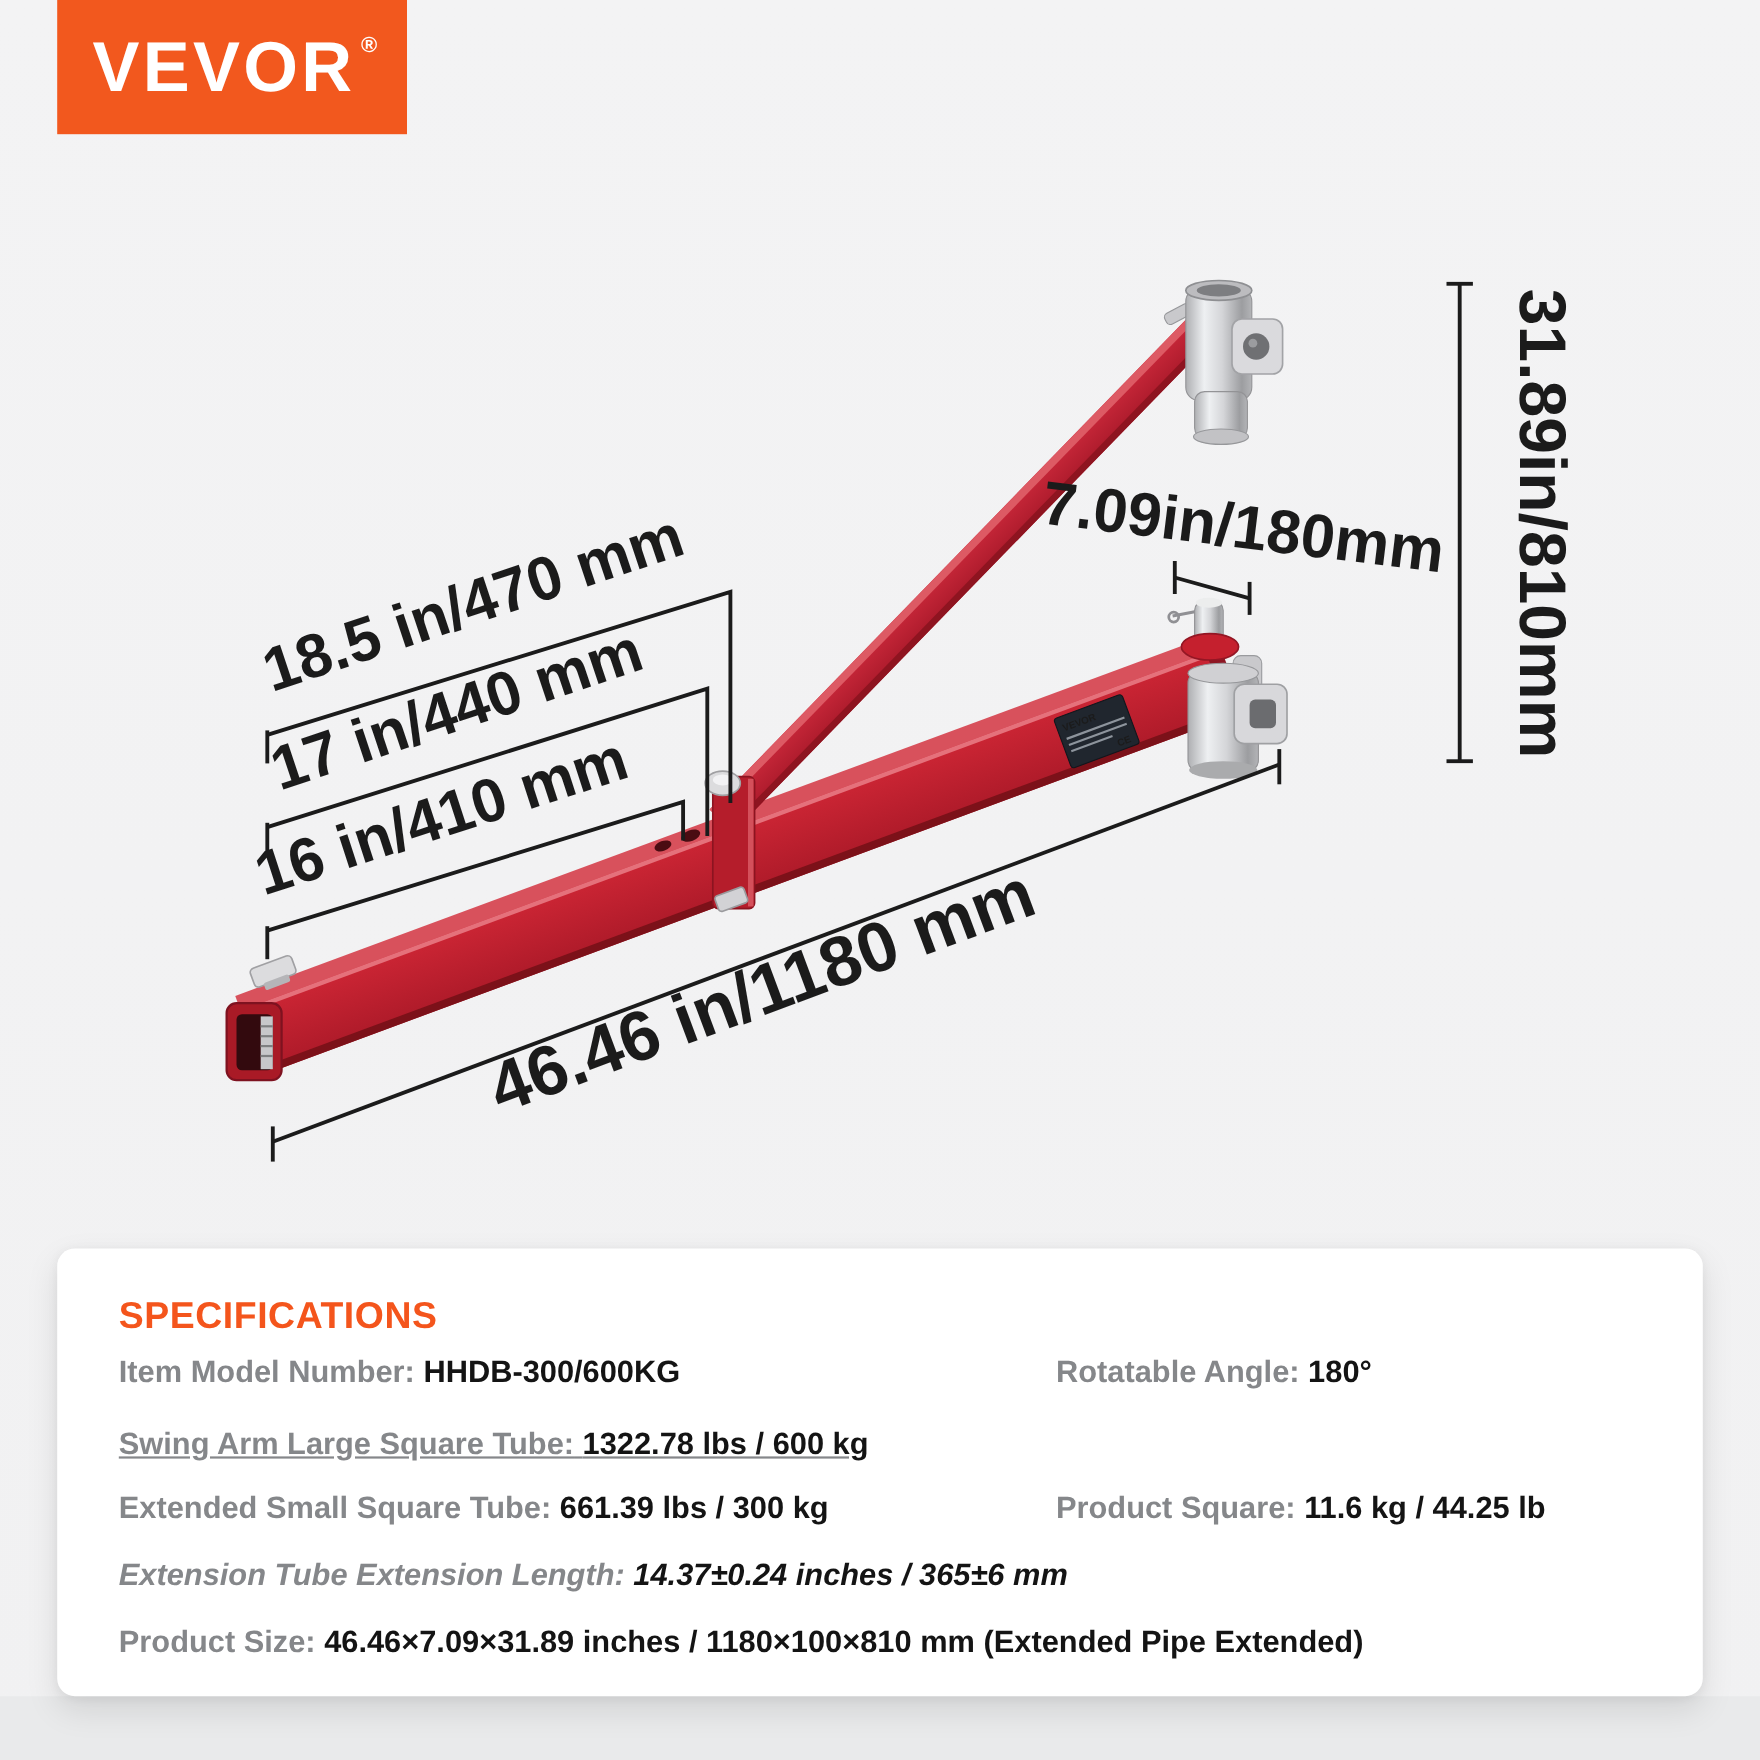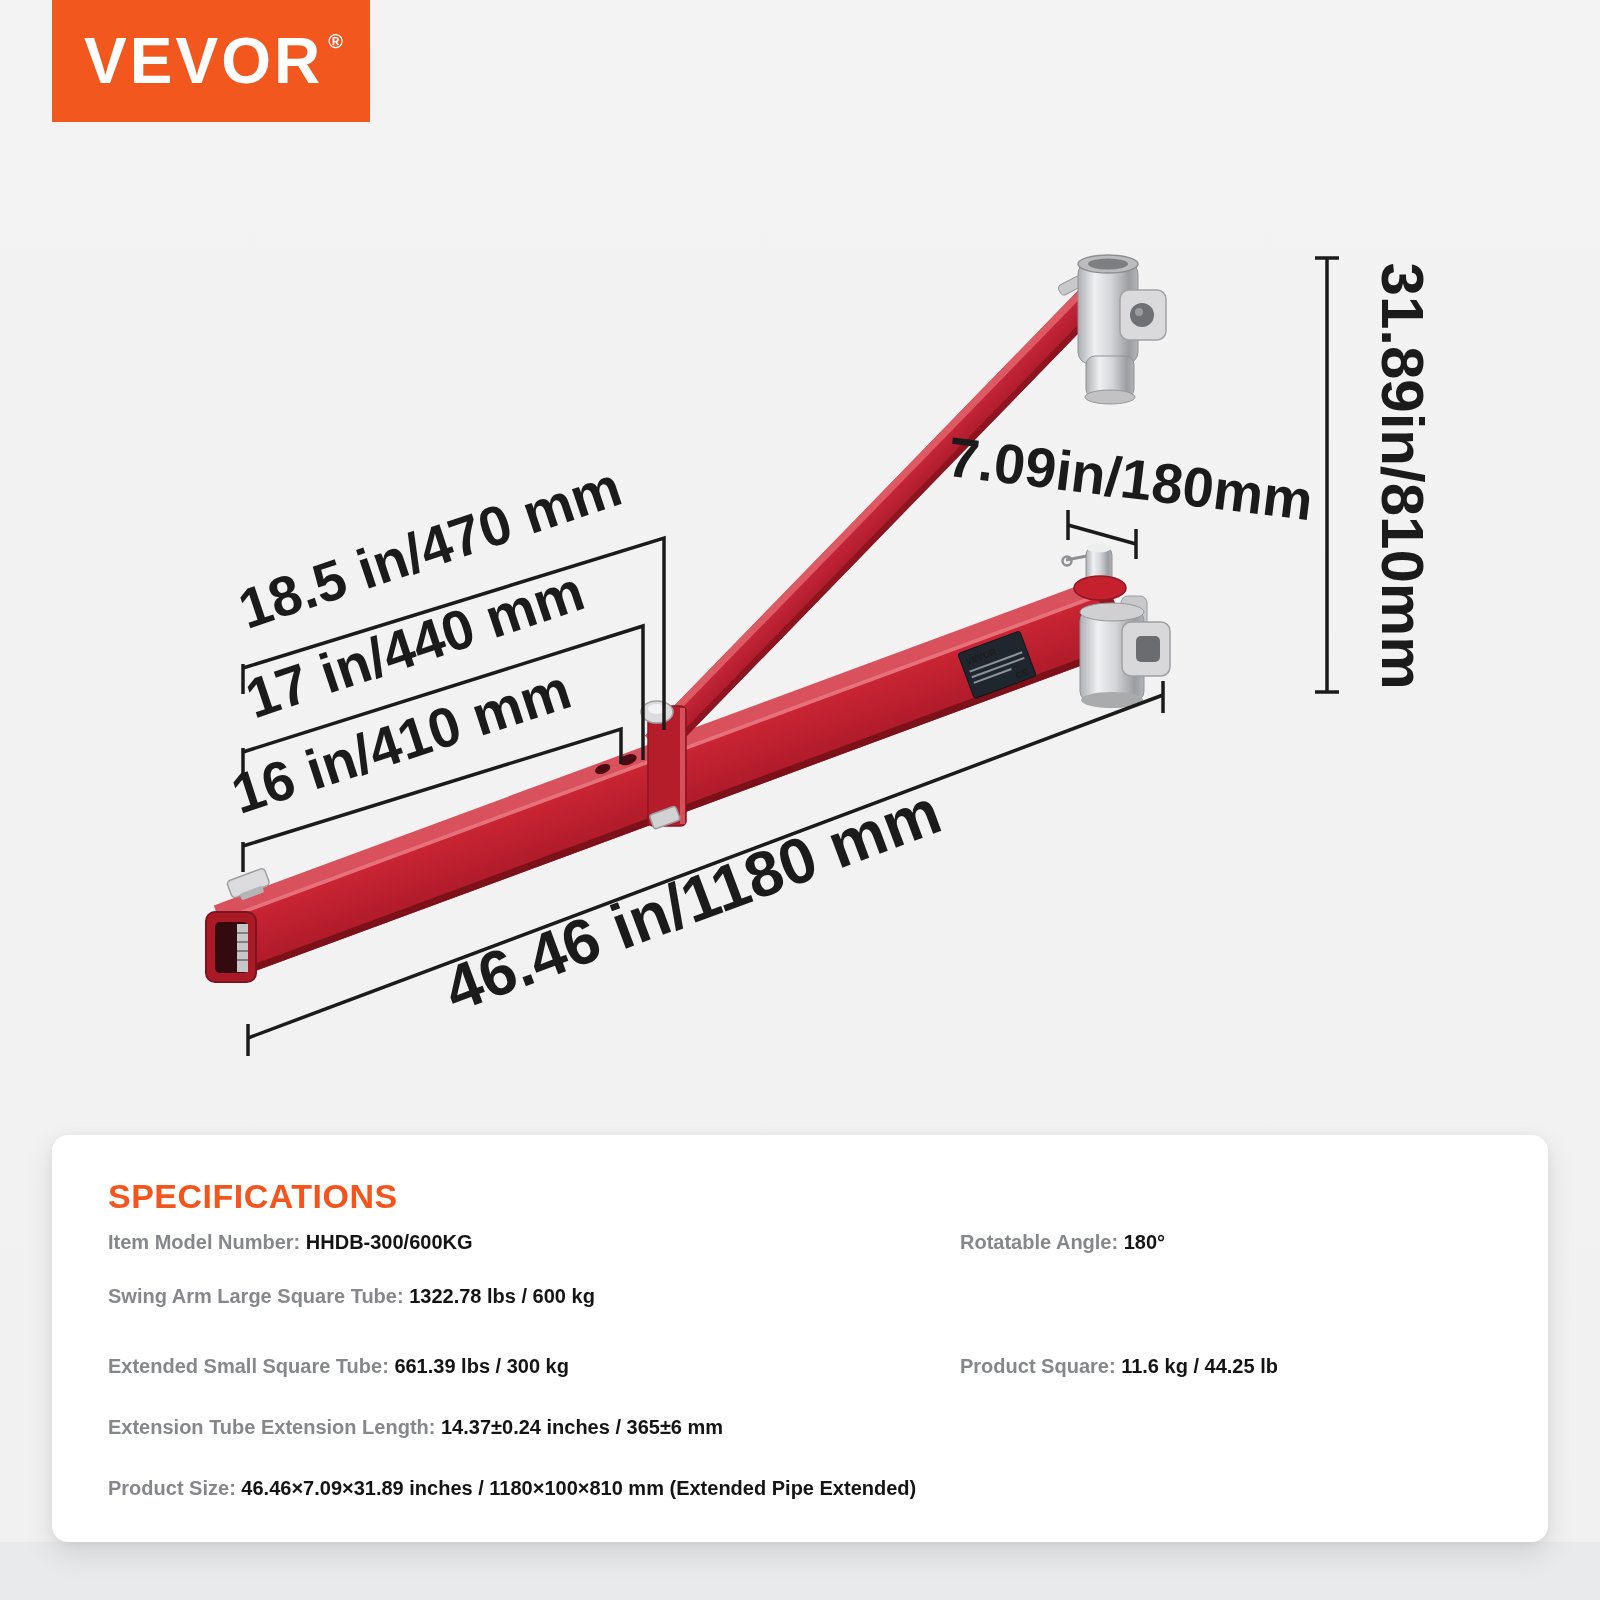--- a/index.html
+++ b/index.html
@@ -16,24 +16,24 @@
   
   .diagram{position:absolute;left:0;top:0;width:1600px;height:1600px;}
   .diagram text{font-family:"Liberation Sans","DejaVu Sans",sans-serif;font-weight:bold;fill:#1b1b1b;}
   .dim-line{stroke:#1b1b1b;stroke-width:3.5;fill:none;stroke-linecap:butt;}
   
   .bottom-strip{position:absolute;left:0;top:1542px;width:1600px;height:58px;background:#e9eaeb;}
   
   .spec-panel{position:absolute;left:52px;top:1135px;width:1496px;height:407px;background:#ffffff;
               border-radius:16px;box-shadow:0 12px 30px rgba(0,0,0,.10),0 2px 10px rgba(0,0,0,.05);}
   .spec-heading{position:absolute;left:56px;top:42px;font-size:34px;font-weight:bold;color:#f4551c;letter-spacing:.5px;}
-  .spec-row{position:absolute;left:56px;font-size:20px;font-weight:bold;color:#85878a;white-space:nowrap;}
+  .spec-row{position:absolute;left:56px;font-size:28px;font-weight:bold;color:#85878a;white-space:nowrap;}
   .spec-row .val{color:#141414;}
   .spec-row.rc{left:908px;}
-  .r1{top:96px;} .r2{top:150px;} .r3{top:220px;} .r4{top:281px;} .r5{top:342px;}
+  .r1{top:96px;} .r2{top:162px;text-decoration:underline;} .r3{top:220px;} .r4{top:281px;font-style:italic;} .r5{top:342px;}
 </style>
 </head>
 <body>
 
 <div class="stage">
 
   <svg class="diagram" viewBox="0 0 1600 1600" xmlns="http://www.w3.org/2000/svg">
     <defs>
       <linearGradient id="silv" x1="0" y1="0" x2="1" y2="0">
         <stop offset="0" stop-color="#aeafb2"></stop>

